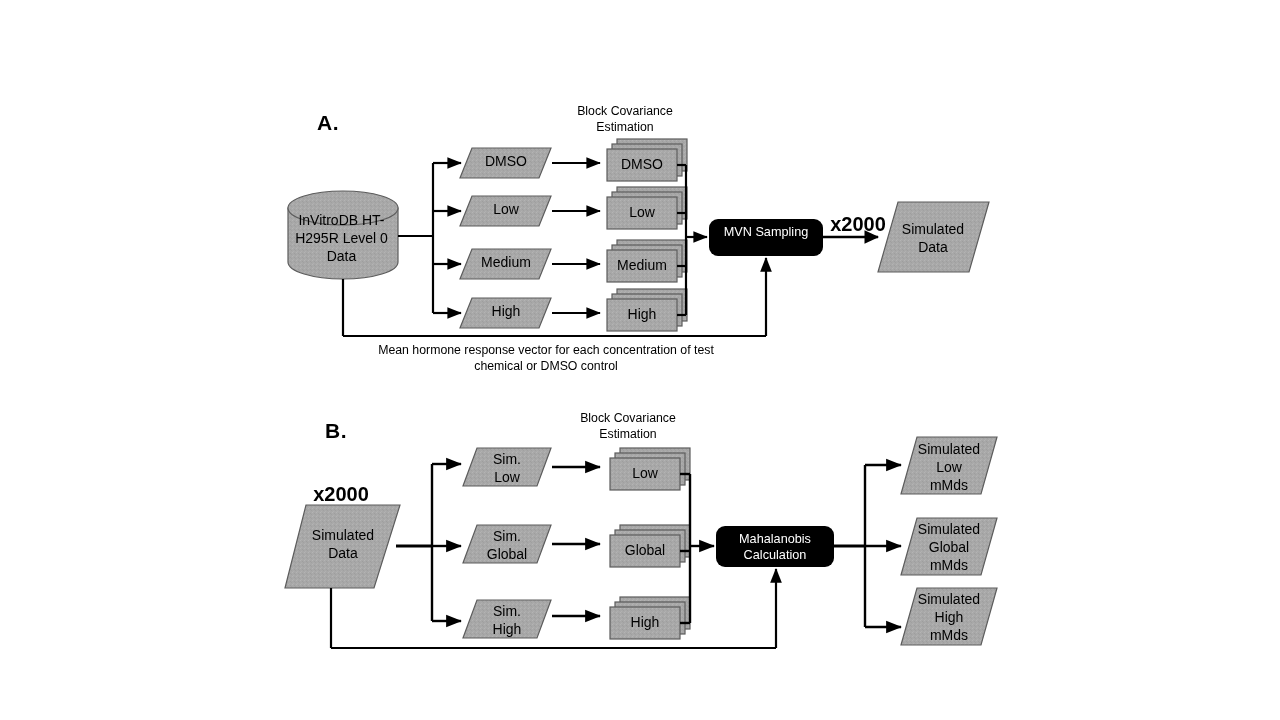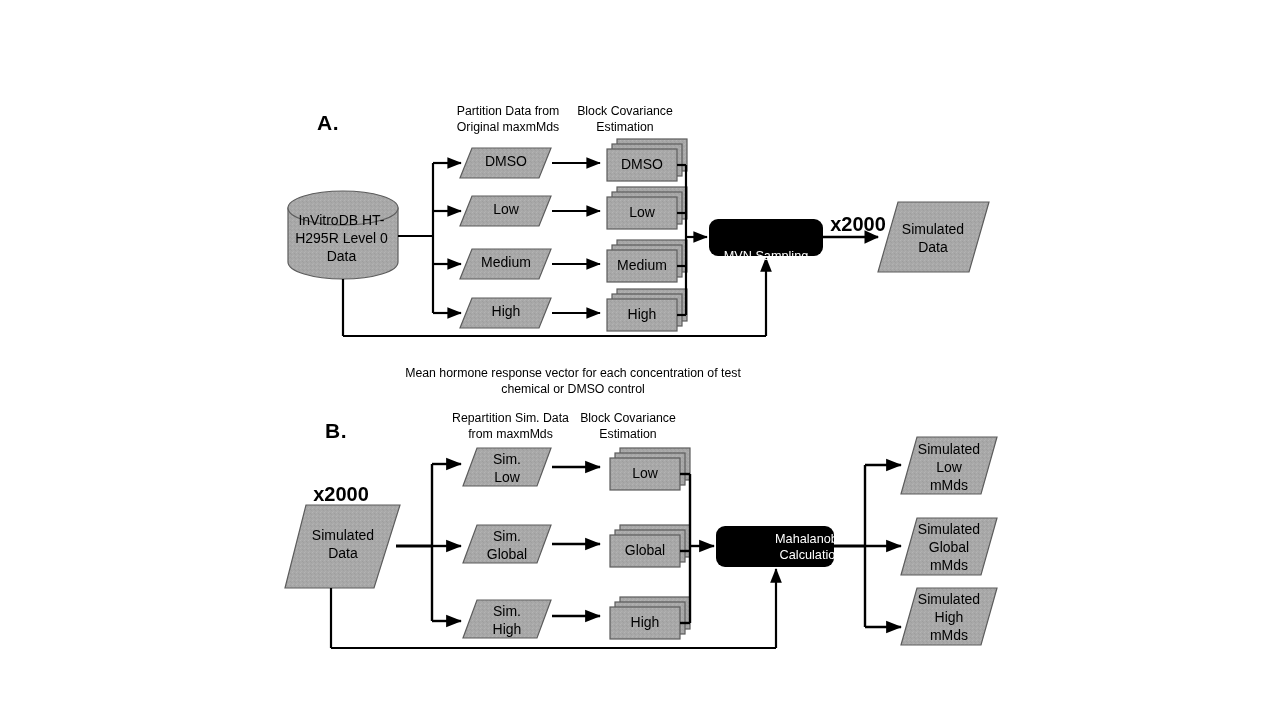--- a/index.html
+++ b/index.html
@@ -223,75 +223,71 @@
 
     <g stroke="#000000" fill="none" stroke-width="2.2">
       <path d="M331,588 L331,648"></path>
       <path d="M331,648 L776,648"></path>
       <path d="M776,648 L776,569" marker-end="url(#arrow)"></path>
     </g>
   </svg>
 
   <div class="lbl panel-letter" style="left:305px; top:110px; width:46px;">A.</div>
 
-  <div class="lbl col-header" style="left:443px; top:104px; width:130px;">Partition Data from
-Original maxmMds</div>
 
   <div class="lbl col-header" style="left:570px; top:104px; width:110px;">Block Covariance
 Estimation</div>
 
   <div class="lbl shape-text" style="left:284px; top:212px; width:115px;">InVitroDB HT-
 H295R Level 0
 Data</div>
 
   <div class="lbl shape-text" style="left:461px; top:153px; width:90px;">DMSO</div>
   <div class="lbl shape-text" style="left:461px; top:201px; width:90px;">Low</div>
   <div class="lbl shape-text" style="left:461px; top:254px; width:90px;">Medium</div>
   <div class="lbl shape-text" style="left:461px; top:303px; width:90px;">High</div>
 
   <div class="lbl shape-text" style="left:607px; top:156px; width:70px;">DMSO</div>
   <div class="lbl shape-text" style="left:607px; top:204px; width:70px;">Low</div>
   <div class="lbl shape-text" style="left:607px; top:257px; width:70px;">Medium</div>
   <div class="lbl shape-text" style="left:607px; top:306px; width:70px;">High</div>
 
-  <div class="lbl shape-text-dark" style="left:709px; top:248px; width:114px;">MVN Sampling</div>
+  <div class="lbl shape-text-dark" style="left:709px; top:224px; width:114px;">MVN Sampling</div>
 
   <div class="lbl multiplier" style="left:825px; top:212px; width:66px;">x2000</div>
 
   <div class="lbl shape-text" style="left:888px; top:221px; width:90px;">Simulated
 Data</div>
 
-  <div class="lbl caption" style="left:390px; top:343px; width:366px;margin-top:23px;">Mean hormone response vector for each concentration of test
+  <div class="lbl caption" style="left:363px; top:343px; width:366px;">Mean hormone response vector for each concentration of test
 chemical or DMSO control</div>
 
   <div class="lbl panel-letter" style="left:313px; top:418px; width:46px;">B.</div>
 
-  <div class="lbl col-header" style="left:443px; top:411px; width:135px;">Repartition Sim. Data
-from maxmMds</div>
 
   <div class="lbl col-header" style="left:573px; top:411px; width:110px;">Block Covariance
 Estimation</div>
 
   <div class="lbl multiplier" style="left:303px; top:482px; width:76px;">x2000</div>
 
   <div class="lbl shape-text" style="left:295px; top:527px; width:96px;">Simulated
 Data</div>
 
   <div class="lbl shape-text" style="left:463px; top:451px; width:88px;">Sim.
 Low</div>
   <div class="lbl shape-text" style="left:463px; top:528px; width:88px;">Sim.
 Global</div>
   <div class="lbl shape-text" style="left:463px; top:603px; width:88px;">Sim.
 High</div>
 
   <div class="lbl shape-text" style="left:610px; top:465px; width:70px;">Low</div>
   <div class="lbl shape-text" style="left:610px; top:542px; width:70px;">Global</div>
   <div class="lbl shape-text" style="left:610px; top:614px; width:70px;">High</div>
 
-  <div class="lbl shape-text-dark" style="left:716px; top:531px; width:118px;margin-left:36px;">Mahalanobis
+  <div class="lbl shape-text-dark" style="left:716px; top:531px; width:118px;">Mahalanobis
 Calculation</div>
 
   <div class="lbl shape-text" style="left:904px; top:441px; width:90px;">Simulated
 Low
 mMds</div>
   <div class="lbl shape-text" style="left:904px; top:521px; width:90px;">Simulated
 Global
 mMds</div>
   <div class="lbl shape-text" style="left:904px; top:591px; width:90px;">Simulated
 High

